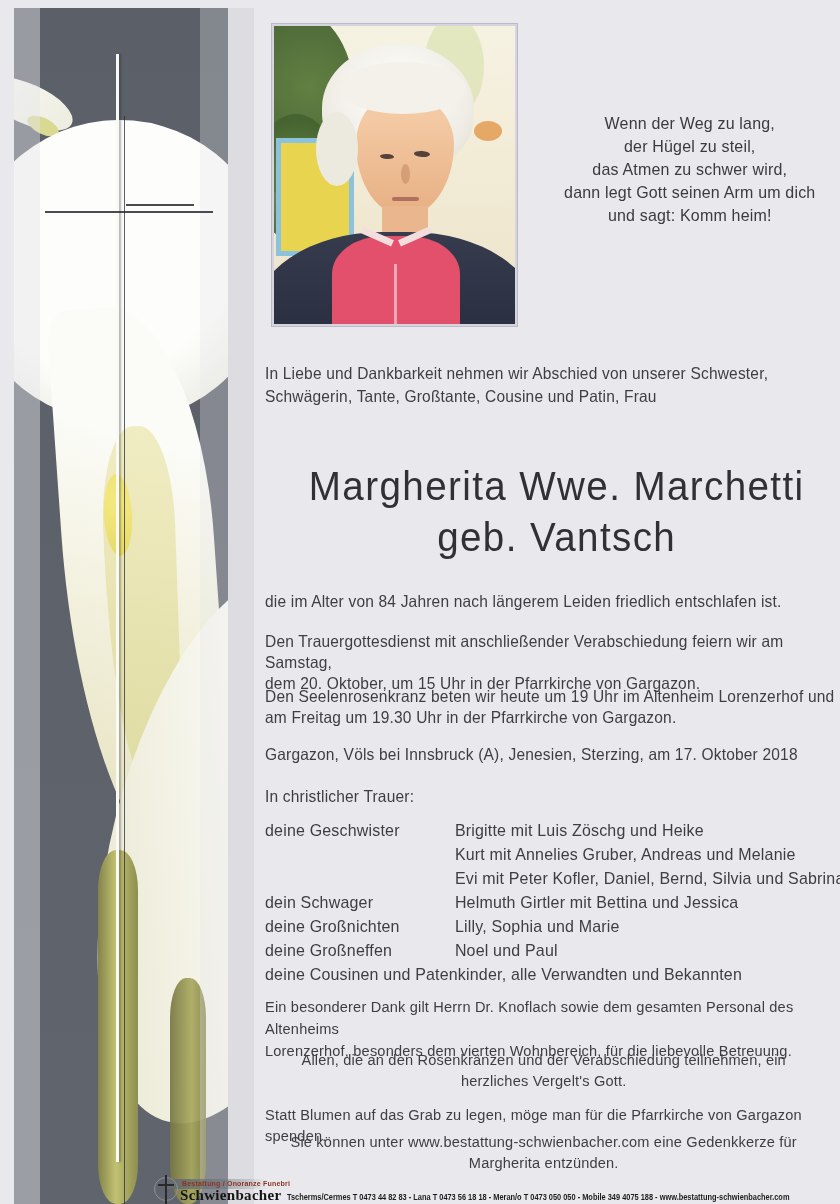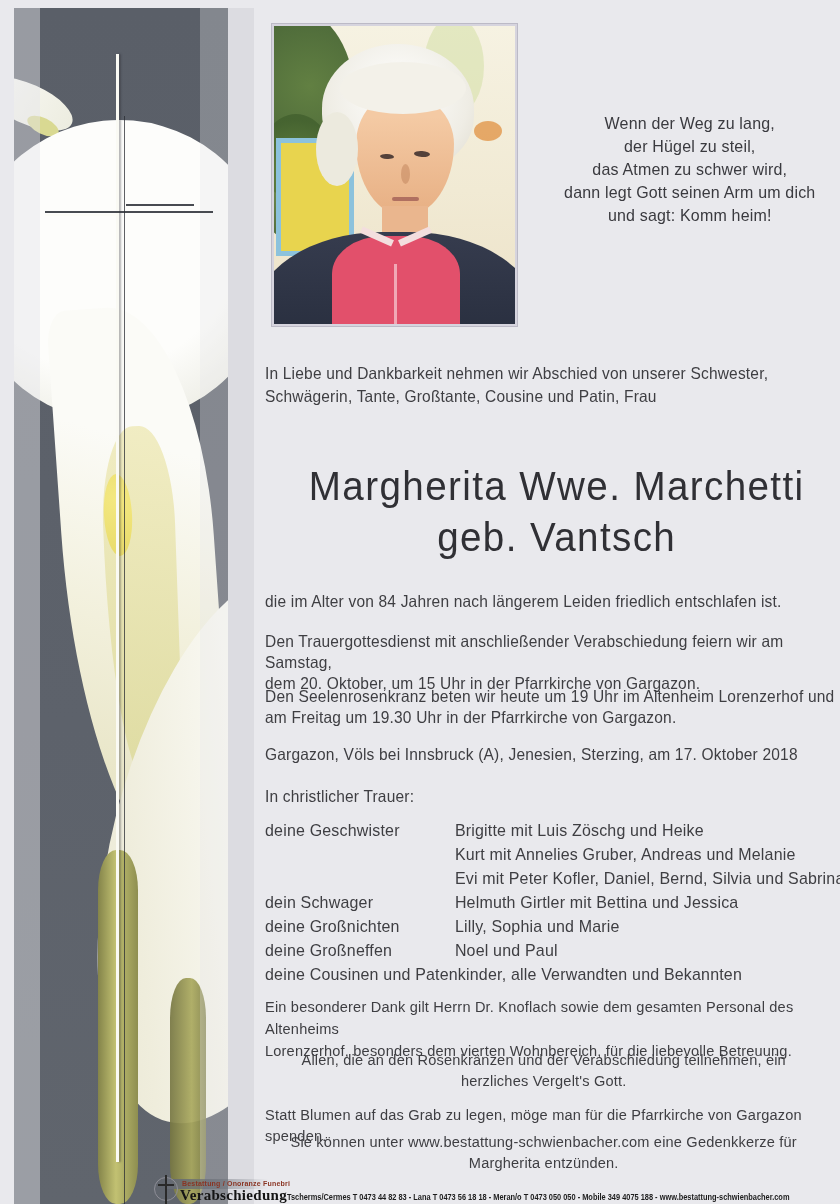--- a/index.html
+++ b/index.html
@@ -252,16 +252,16 @@
   <div class="txt candle">
     <div>Sie können unter www.bestattung-schwienbacher.com eine Gedenkkerze für</div>
     <div>Margherita entzünden.</div>
   </div>
 
   <div class="abs footer-grad"></div>
   <div class="abs logo-circle"></div>
   <div class="abs logo-cross-v"></div>
   <div class="abs logo-cross-h"></div>
   <div class="abs brand-tagline">Bestattung / Onoranze Funebri</div>
-  <div class="abs brand-name">Verabschiedung</div>
+  <div class="abs brand-name">Schwienbacher</div>
   <div class="abs footer-contact">Tscherms/Cermes T 0473 44 82 83 - Lana T 0473 56 18 18 - Meran/o T 0473 050 050 - Mobile 349 4075 188 - www.bestattung-schwienbacher.com</div>
 
 </div>
 
 </body></html>

